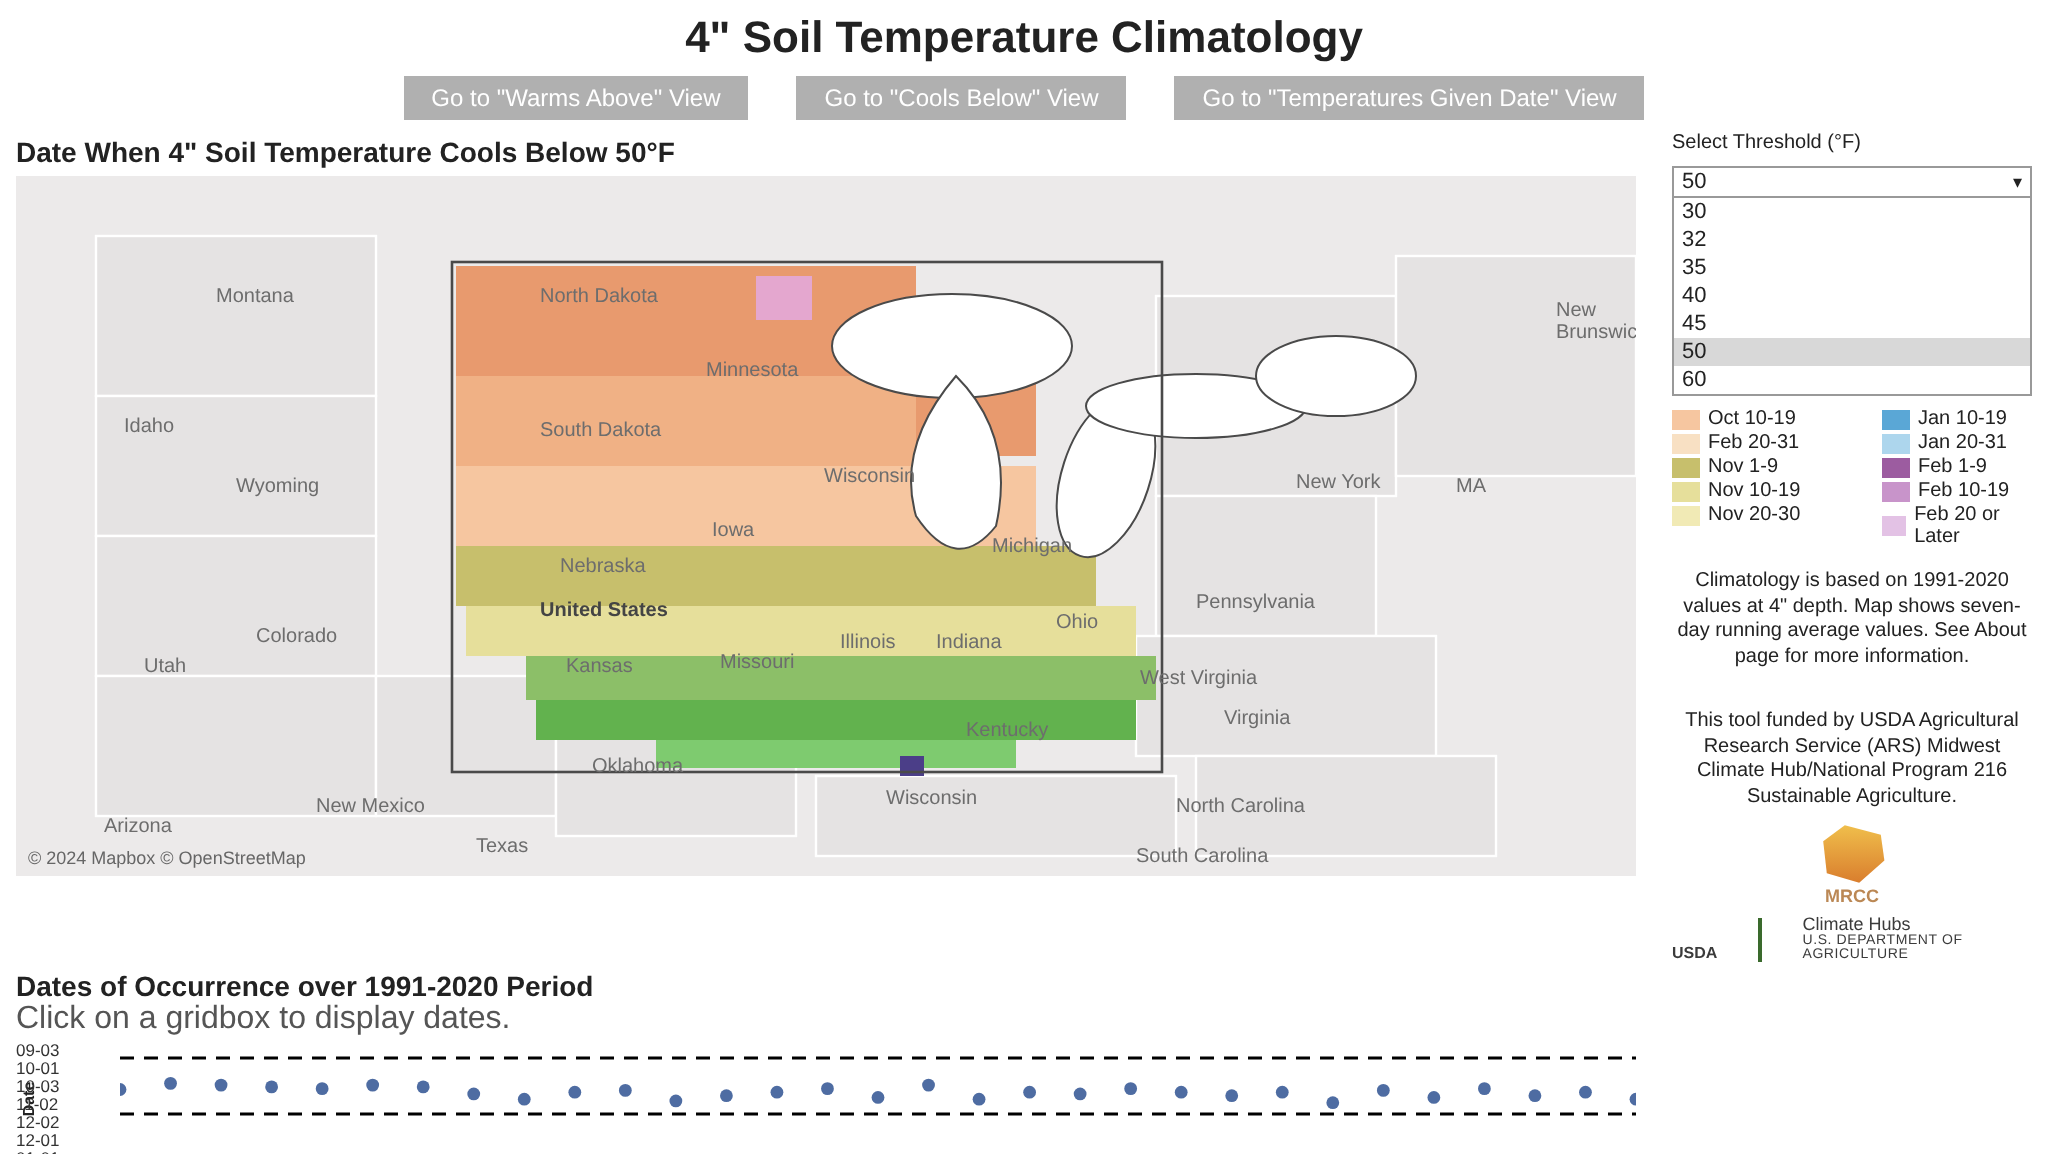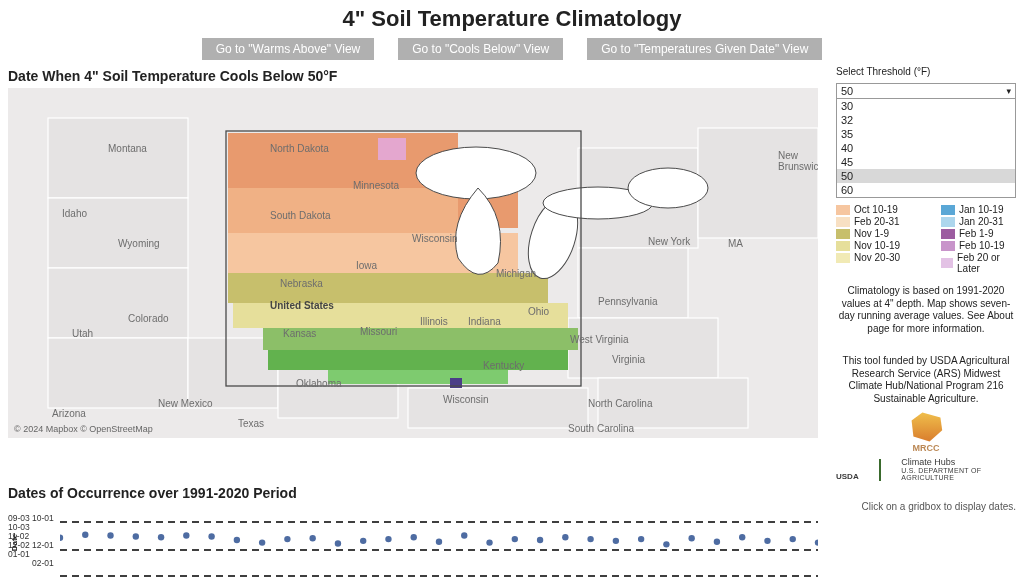--- a/index.html
+++ b/index.html
@@ -147,39 +147,38 @@
   .logo-ch .bar { width: 3px; height: 22px; background: #3a6a2d; }
   .logo-ch small { display:block; font-size: 7px; letter-spacing: .3px; }
   .bottom {
     padding: 4px 8px 0;
   }
   .bottom-title {
     font-weight: 700;
     font-size: 14px;
   }
   .bottom-hint {
-    font-size: 10px;
+    font-size: 16px;
     color: #555;
     margin-bottom: 2px;
-    text-align: right;
   }
   .chart-wrap {
     position: relative;
     width: 810px;
     height: 80px;
   }
   .ylabels {
     position: absolute;
     left: 0; top: 0;
     width: 48px;
     font-size: 8.5px;
     line-height: 9px;
     color: #333;
   }
-  .ylabels .pair { display: flex; }
+  .ylabels .pair { display: flex; flex-direction: column; }
   .ylabels .pair span { width: 24px; }
   .ylabels-left-label {
     position: absolute;
     left: -2px; top: 24px;
     transform: rotate(-90deg);
     font-size: 8px;
     font-weight: 700;
   }
   .plot {
     position: absolute;

